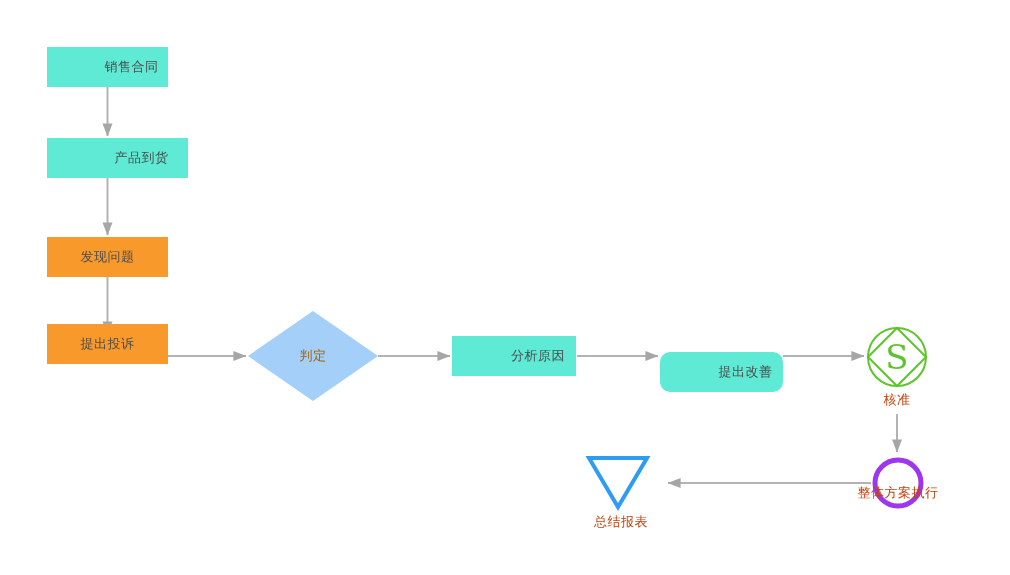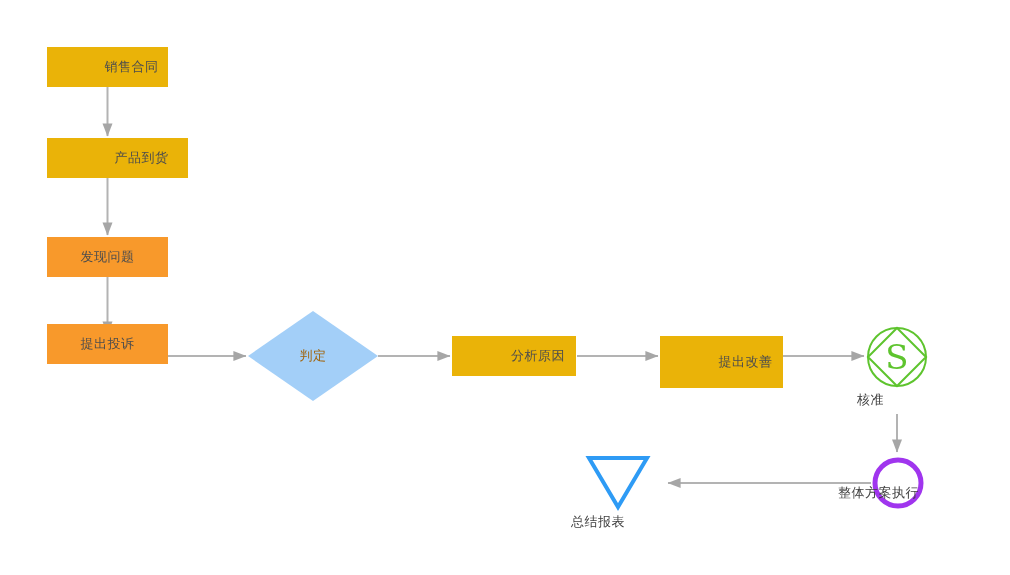--- a/index.html
+++ b/index.html
@@ -22,38 +22,39 @@
   .node-rect {
     position: absolute;
     display: flex;
     align-items: center;
     justify-content: center;
     font-size: 13px;
     color: #4d4d4d;
     letter-spacing: 0.5px;
     box-sizing: border-box;
   }
-  .node-rect.light { background: #eab308; padding-left: 48px; }
+  .node-rect.light { background: #5eead4; padding-left: 48px; }
   .node-rect.dark  { background: #F8992B; }
 
   .diamond-label {
     position: absolute;
     left: 248px; top: 311px;
     width: 130px; height: 90px;
     display: flex;
     align-items: center;
     justify-content: center;
     font-size: 13px;
     color: #a16207;
     letter-spacing: 0.5px;
   }
   .shape-label {
     position: absolute;
+    text-align: center;
     font-size: 13px;
-    color: #404040;
+    color: #c2410c;
     letter-spacing: 0.5px;
   }
   .label-approval  { left: 857px; top: 391px; width: 80px;  }
   .label-execution { left: 838px; top: 484px; width: 120px; font-family: Liberation Serif, serif; }
   .label-report    { left: 571px; top: 513px; width: 100px; }
 </style>
 </head>
 <body>
 
 <div class="canvas">
@@ -101,21 +102,21 @@
   </div>
 
   <div class="node-rect dark" style="left:47px; top:324px; width:121px; height:40px;">
     <span>提出投诉</span>
   </div>
 
   <div class="node-rect light" style="left:452px; top:336px; width:124px; height:40px;">
     <span>分析原因</span>
   </div>
 
-  <div class="node-rect light" style="left:660px; top:336px; width:123px; height:52px;">
+  <div class="node-rect light" style="left:660px; top:352px; width:123px; height:40px;border-radius:10px;">
     <span>提出改善</span>
   </div>
 
   <div class="diamond-label">
     <span>判定</span>
   </div>
 
   <div class="shape-label label-approval">核准</div>
   <div class="shape-label label-execution">整体方案执行</div>
   <div class="shape-label label-report">总结报表</div>

